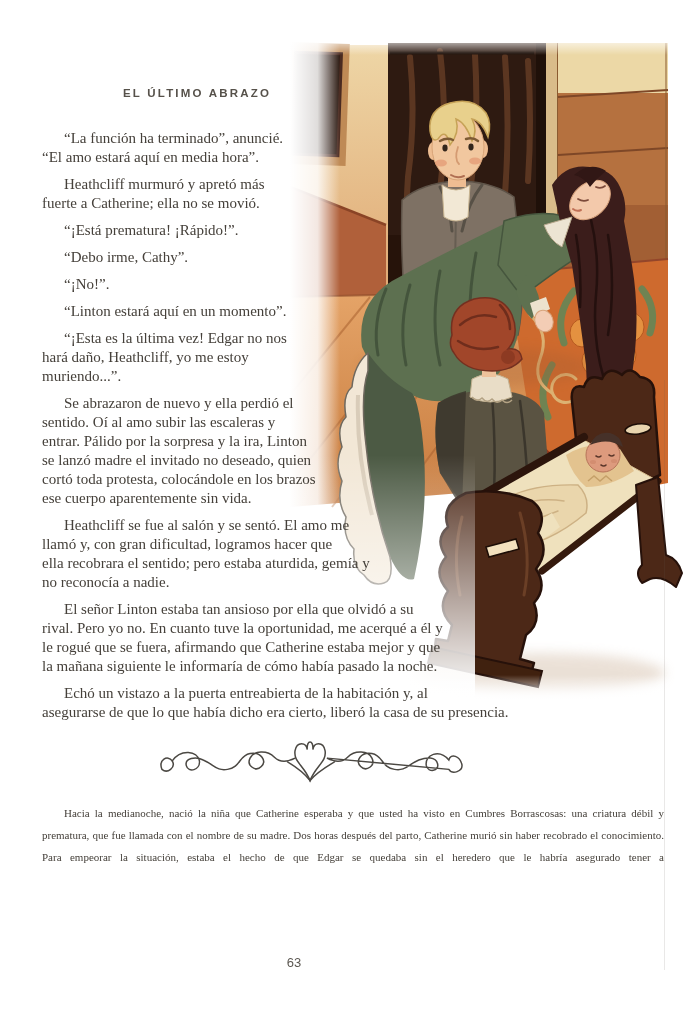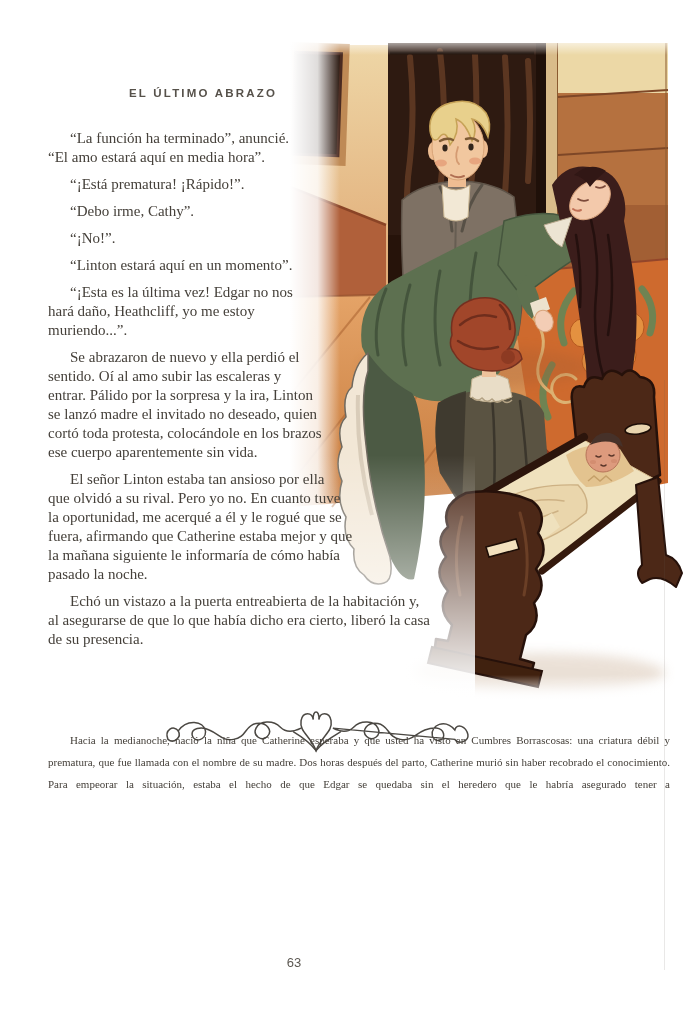--- a/index.html
+++ b/index.html
@@ -1,21 +1,21 @@
 <!DOCTYPE html>
 <html><head>
 <meta charset="utf-8">
 <style>
   html,body{margin:0;padding:0;background:#ffffff;}
   .page{position:relative;width:698px;height:1016px;background:#ffffff;overflow:hidden;
         font-family:"Liberation Serif",serif;}
   .edge-line{position:absolute;left:664px;top:380px;width:1px;height:590px;
         background:rgba(100,95,85,.14);}
   .art{position:absolute;left:290px;top:35px;width:408px;height:665px;z-index:0;}
-  .text-col{position:absolute;left:40px;top:40px;width:630px;z-index:1;color:#45403a;
+  .text-col{position:absolute;left:34px;top:40px;width:630px;z-index:1;color:#45403a;
         font-size:15px;line-height:19px;}
   .art-spacer{float:right;width:368px;height:660px;
         shape-outside:polygon(6px 0px,6px 260px,22px 290px,22px 355px,34px 420px,
           56px 460px,64px 490px,99px 520px,134px 550px,156px 575px,164px 620px,
           164px 660px,368px 660px,368px 0px);
         shape-margin:6px;}
   .chapter-title{margin:44px 0 26px;padding-left:64px;text-align:center;
         font-family:"Liberation Sans",sans-serif;font-size:11.5px;font-weight:600;
         letter-spacing:2.2px;color:#56514a;white-space:nowrap;}
   .body-p{margin:8px;text-indent:22px;}
@@ -268,26 +268,28 @@
       </g>
     </svg>
   </div>
 
   <div class="text-col">
     <div class="art-spacer"></div>
 
     <h2 class="chapter-title">EL ÚLTIMO ABRAZO</h2>
 
     <p class="body-p">“La función ha terminado”, anuncié. “El amo estará aquí en media hora”.</p>
+    <p class="body-p">Heathcliff murmuró y apretó más fuerte a Catherine; ella no se movió.</p>
     <p class="body-p">“¡Está prematura! ¡Rápido!”.</p>
     <p class="body-p">“Debo irme, Cathy”.</p>
     <p class="body-p">“¡No!”.</p>
     <p class="body-p">“Linton estará aquí en un momento”.</p>
     <p class="body-p">“¡Esta es la última vez! Edgar no nos hará daño, Heathcliff, yo me estoy muriendo...”.</p>
     <p class="body-p">Se abrazaron de nuevo y ella perdió el sentido. Oí al amo subir las escaleras y entrar. Pálido por la sorpresa y la ira, Linton se lanzó madre el invitado no deseado, quien cortó toda protesta, colocándole en los brazos ese cuerpo aparentemente sin vida.</p>
+    <p class="body-p">Heathcliff se fue al salón y se sentó. El amo me llamó y, con gran dificultad, logramos hacer que ella recobrara el sentido; pero estaba aturdida, gemía y no reconocía a nadie.</p>
     <p class="body-p">El señor Linton estaba tan ansioso por ella que olvidó a su rival. Pero yo no. En cuanto tuve la oportunidad, me acerqué a él y le rogué que se fuera, afirmando que Catherine estaba mejor y que la mañana siguiente le informaría de cómo había pasado la noche.</p>
     <p class="body-p">Echó un vistazo a la puerta entreabierta de la habitación y, al asegurarse de que lo que había dicho era cierto, liberó la casa de su presencia.</p>
 
     <div class="divider-wrap">
       <svg width="330" height="60" viewBox="0 0 330 64" xmlns="http://www.w3.org/2000/svg">
         <g stroke="#4b4843" stroke-width="1.6" fill="none" stroke-linecap="round">
           <path d="M6,42 C2,32 12,26 17,33 C21,40 12,47 6,42 Z"></path>
           <path d="M17,33 C26,20 44,22 46,33 C47,43 34,46 32,38 C30,30 42,28 50,32 C62,37 64,44 76,42 C90,40 88,27 100,25 C112,23 118,33 112,39 C106,45 96,38 100,30 C104,22 118,21 126,29 C132,35 140,34 148,30"></path>
           <path d="M164,54 C158,38 146,34 148,22 C150,12 160,13 161,21 C160,10 168,10 167,21 C168,13 178,12 180,22 C182,34 170,38 164,54 Z"></path>
           <path d="M140,34 C150,40 158,46 164,54"></path>

